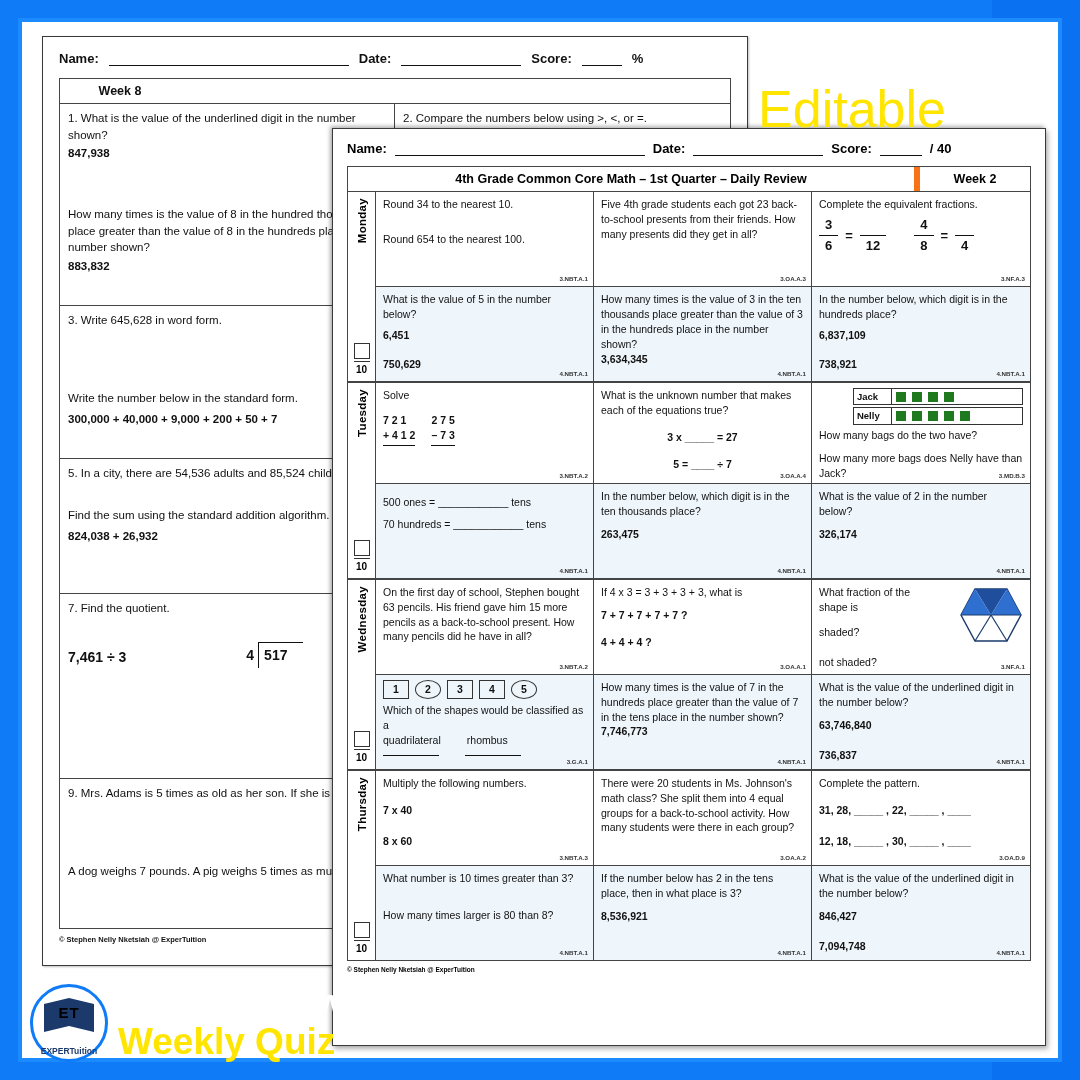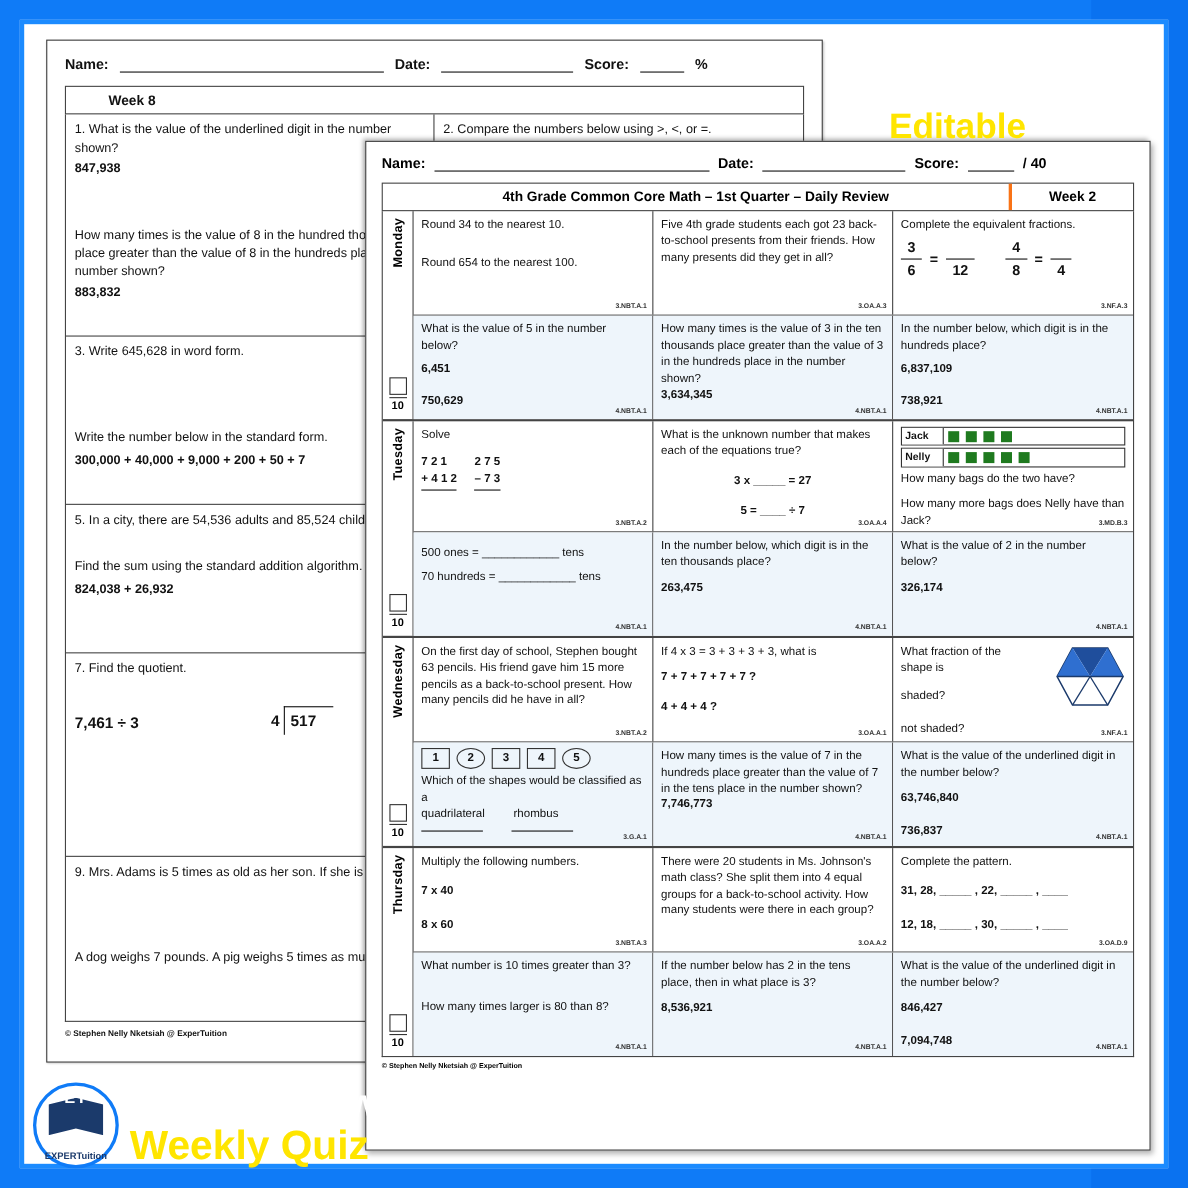--- a/index.html
+++ b/index.html
@@ -52,21 +52,21 @@
   
   .dr-sheet {
     position:absolute; left:332px; top:128px; width:714px; height:918px;
     background:#ffffff;
     border:1px solid #3a3a3a;
     box-shadow:-2px -2px 4px rgba(0,0,0,.28), 2px 3px 5px rgba(0,0,0,.3);
     padding:12px 14px 8px 14px;
   }
   .dr-hdr { display:flex; align-items:flex-end; gap:8px; font-weight:bold; font-size:13px; margin-bottom:10px; }
   .dr-title-row { display:flex; border:1px solid #444; }
-  .dr-title-row .t-main { flex:1; text-align:center; font-weight:bold; font-size:12.5px; padding:5px 4px; border-right:3px solid #f97316;}
+  .dr-title-row .t-main { flex:1; text-align:center; font-weight:bold; font-size:12.5px; padding:5px 4px; border-right:6px solid #f97316;}
   .dr-title-row .t-week { width:110px; text-align:center; font-weight:bold; font-size:12.5px; padding:5px 4px;}
   .dr-table { border:1px solid #444; border-top:none; }
   .day-block { display:flex; border-bottom:2px solid #444; }
   .day-block:last-child { border-bottom:none; }
   .day-label {
     width:28px; border-right:1px solid #444;
     display:flex; flex-direction:column; align-items:center; justify-content:space-between;
     padding:6px 0 6px 0;
   }
   .day-name {
@@ -90,44 +90,44 @@
   .std {
     position:absolute; right:5px; bottom:2px;
     font-size:6.2px; font-weight:bold; color:#333;
   }
   .spacer20 { height:20px; }
   .frac { display:inline-block; text-align:center; vertical-align:middle; font-weight:bold; font-size:13px;}
   .frac .num { border-bottom:1.6px solid #111; padding:0 6px 1px 6px; display:block; }
   .frac .den { padding:1px 6px 0 6px; display:block; }
   .frac .den.blank { color:#111; }
   .fracline { display:flex; align-items:center; gap:7px; margin-top:4px; font-weight:bold; font-size:13px;}
-  .tapebox { border:1px solid #333; margin-bottom:2px; display:flex; align-items:center; }
+  .tapebox { border:1px solid #333; margin-bottom:2px; display:flex; align-items:center;margin-left:34px; }
   .tapename { width:38px; border-right:1px solid #333; font-size:9.5px; font-weight:bold; padding:1px 3px; background:#fff;}
   .tapecells { flex:1; display:flex; gap:6px; padding:2px 4px; }
   .sq { width:10px; height:10px; background:#1f7a1f; }
   .numbox { display:flex; gap:6px; align-items:center; margin-bottom:4px;}
   .numbox span { width:26px; height:19px; border:1px solid #333; display:flex; align-items:center; justify-content:center; font-size:10.5px; font-weight:bold;}
   .numbox span.circ { border-radius:50%; }
   .blank-ul { display:inline-block; min-width:56px; border-bottom:1px solid #111; }
   .dr-credit { font-size:6.5px; font-weight:bold; margin-top:5px; }
   .shape-svg { display:block; margin:2px 0 0 6px; }
 
   
   .editable {
     position:absolute; right:46px; top:28px; text-align:center; line-height:1;
   }
   .editable .l1 { font-size:55px; font-weight:bold; color:#ffffff; letter-spacing:-1px; }
-  .editable .l2 { font-size:32px; font-weight:bold; color:#ffe500; margin-top:15px; }
+  .editable .l2 { font-size:52px; font-weight:normal; color:#ffe500; margin-top:0; }
 
   
   .badge { position:absolute; left:30px; bottom:18px; display:flex; align-items:center; gap:10px;}
   .badge-logo { width:78px; height:78px; position:relative; }
   .badge-logo .circle { position:absolute; inset:0; border-radius:50%; background:#ffffff; border:3px solid #0f7bf7;}
   .badge-logo .bk { position:absolute; left:14px; top:14px; width:50px; height:34px; background:#1b3a6b; clip-path:polygon(0 18%,50% 0,100% 18%,100% 100%,50% 82%,0 100%); }
-  .badge-logo .et { position:absolute; left:0; right:0; top:6px; text-align:center; font-size:15px; font-weight:bold; color:#ffffff; letter-spacing:1px;}
+  .badge-logo .et { position:absolute; left:0; right:0; top:20px; text-align:center; font-size:15px; font-weight:bold; color:#000000; letter-spacing:1px;}
   .badge-logo .txt { position:absolute; left:0; right:0; bottom:6px; text-align:center; font-size:8.5px; font-weight:bold; color:#1b3a6b;}
   .badge-text .t1 { font-size:37px; font-weight:bold; color:#ffffff; line-height:1.05;}
   .badge-text .t2 { font-size:37px; font-weight:bold; color:#ffe500; line-height:1.05;}
 </style>
 </head>
 <body>
 
 <div class="page-frame">
   <div class="inner-white"></div>
 

